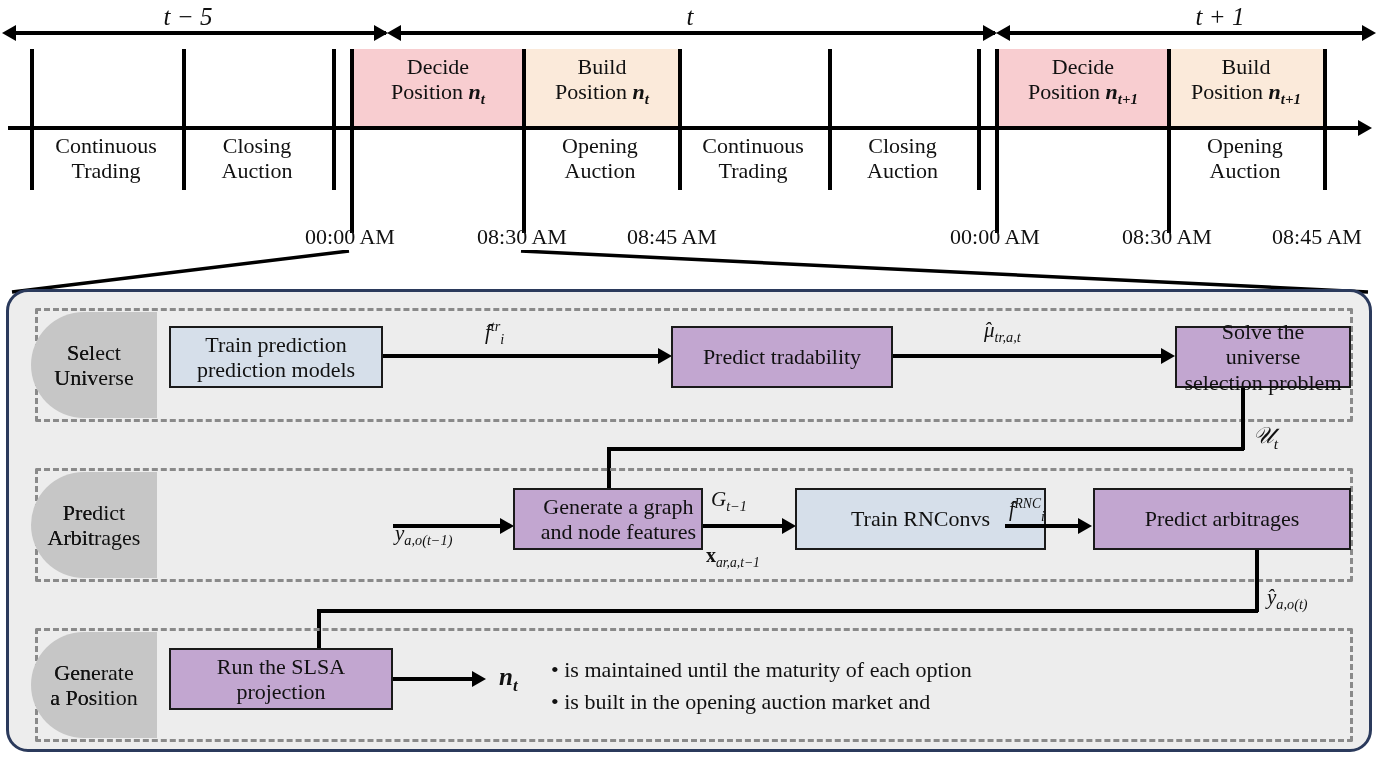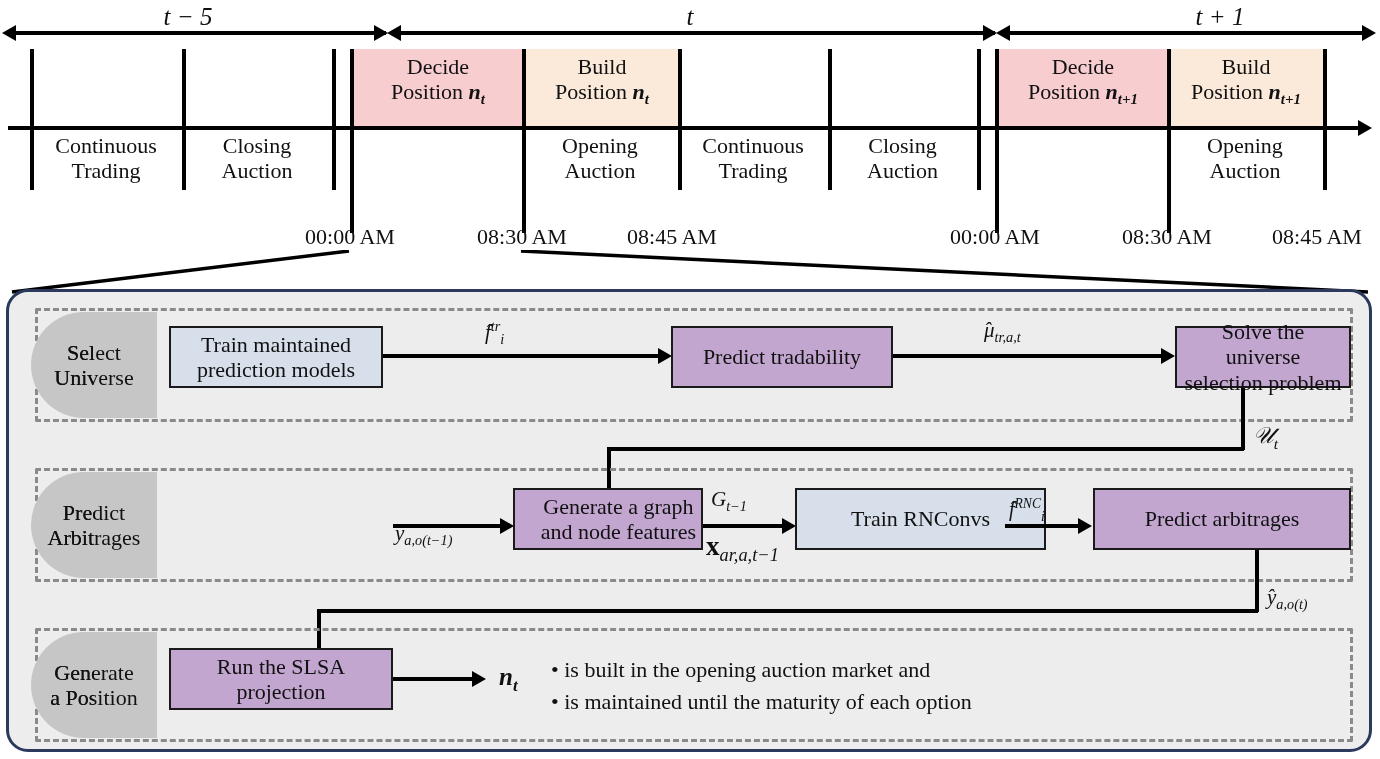--- a/index.html
+++ b/index.html
@@ -165,21 +165,21 @@
     <div class="lanetab-sq" style="left:85px;top:20px;width:63px;height:106px;"></div>
     <div class="lanetab" style="left:22px;top:20px;width:126px;height:106px;background:transparent;">
       <div>
         <span>Select</span><br>
         <span>Universe</span>
       </div>
     </div>
 
     <div class="node blue" style="left:160px;top:34px;width:214px;height:62px;">
       <div>
-        <span>Train maintained</span><br>
+        <span>Train prediction</span><br>
         <span>prediction models</span>
       </div>
     </div>
 
     <div>
       <div class="arrowline abs" style="left:374px;top:62px;width:278px;height:3.5px;"></div>
       <div class="arrowhead ah-right abs" style="left:649px;top:56px;"></div>
     </div>
     <div class="edgelabel" style="left:476px;top:26px;">
       <span class="mathi">̂</span><span class="mathi">f</span><sup class="mathi">tr</sup><sub class="mathi">i</sub>
@@ -245,21 +245,21 @@
       </div>
     </div>
 
     <div>
       <div class="arrowline abs" style="left:694px;top:232px;width:82px;height:3.5px;"></div>
       <div class="arrowhead ah-right abs" style="left:773px;top:226px;"></div>
     </div>
     <div class="edgelabel" style="left:702px;top:195px;">
       <span class="mathi">G</span><sub class="mathi">t−1</sub>
     </div>
-    <div class="edgelabel" style="left:697px;top:239px;font-size:27px;text-align:right;">
+    <div class="edgelabel" style="left:697px;top:252px;font-size:20px;text-align:right;">
       <span style="font-weight:bold;">x</span><sub class="mathi">ar,a,t−1</sub>
     </div>
 
     <div class="node blue" style="left:786px;top:196px;width:251px;height:62px;">
       <span>Train RNConvs</span>
     </div>
 
     <div>
       <div class="arrowline abs" style="left:996px;top:232px;width:76px;height:3.5px;"></div>
       <div class="arrowhead ah-right abs" style="left:1069px;top:226px;"></div>
@@ -306,17 +306,17 @@
 
     <div>
       <div class="arrowline abs" style="left:384px;top:385px;width:82px;height:3.5px;"></div>
       <div class="arrowhead ah-right abs" style="left:463px;top:379px;"></div>
     </div>
     <div class="edgelabel bolditalic" style="left:490px;top:371px;font-size:25px;">
       <span>n</span><sub>t</sub>
     </div>
 
     <div class="bullets" style="left:542px;top:362px;">
+      <div>•  is maintained until the maturity of each option</div>
       <div>•  is built in the opening auction market and</div>
-      <div>•  is maintained until the maturity of each option</div>
     </div>
   </div>
 </div>
 
 </body></html>

